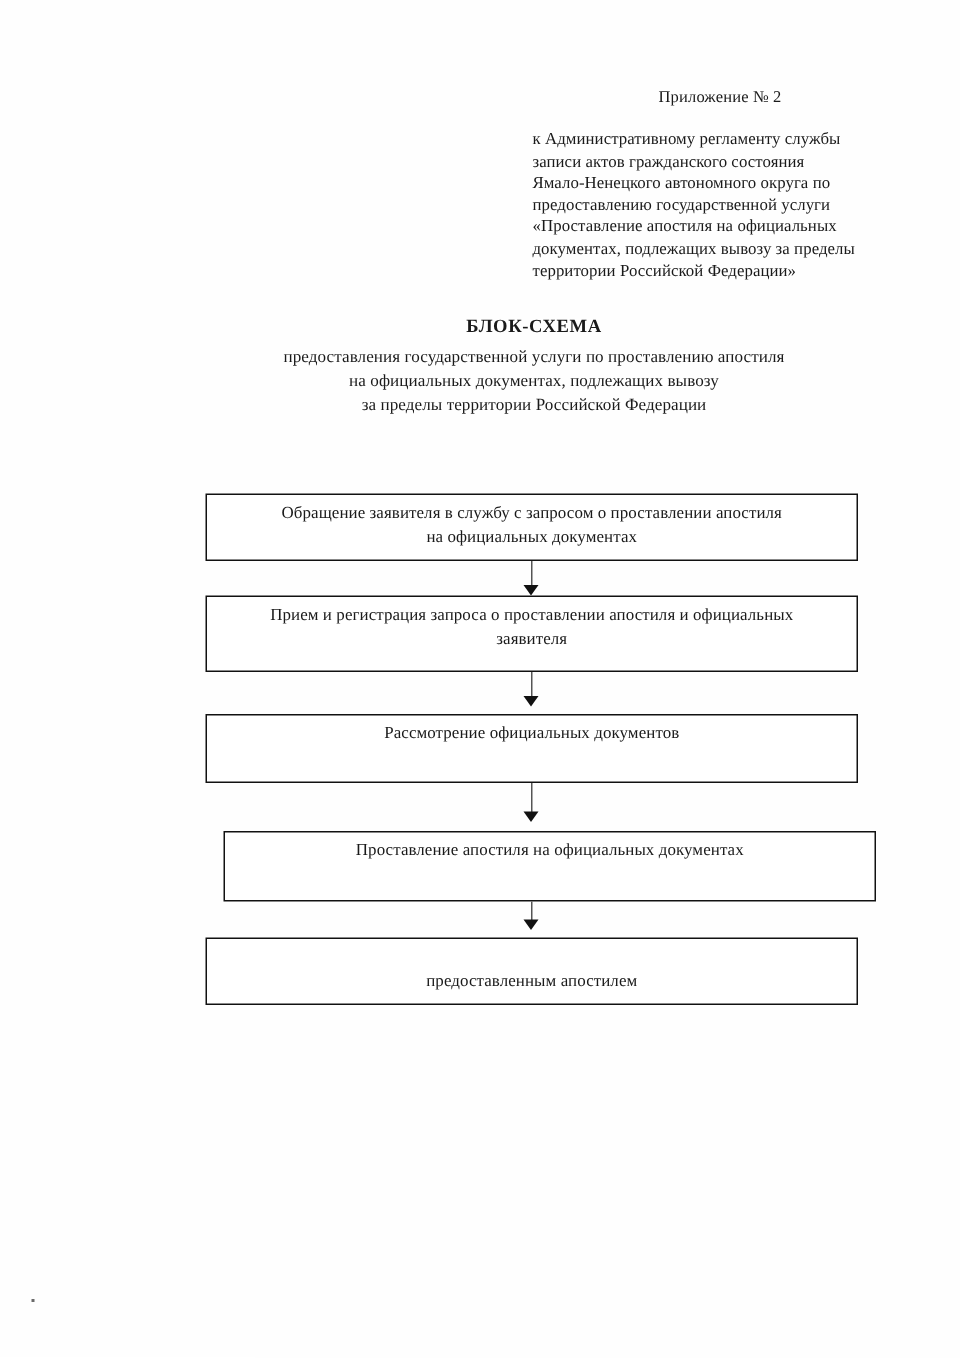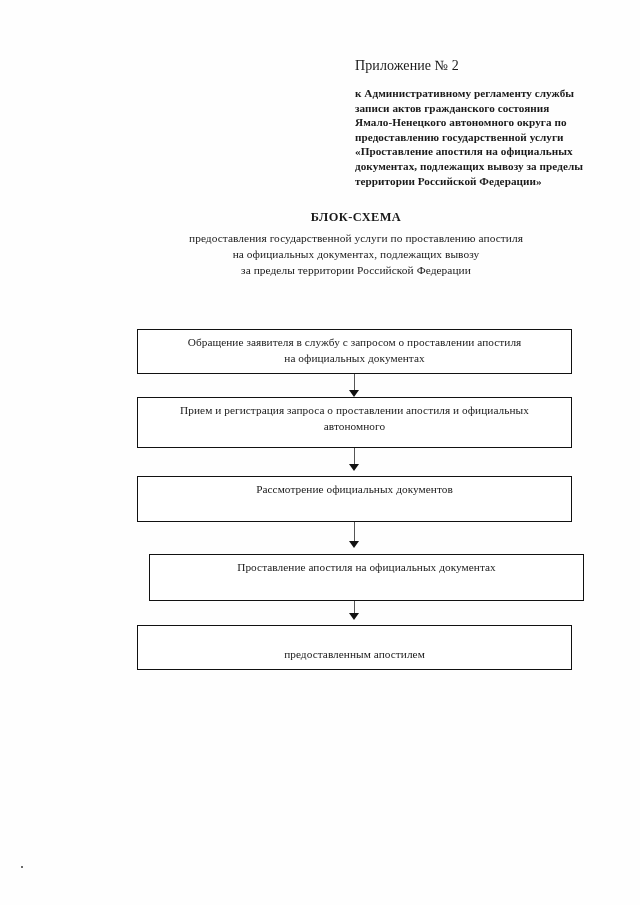--- a/index.html
+++ b/index.html
@@ -24,33 +24,33 @@
   }
 
   
   .ref-block {
     position: absolute;
     left: 355px;
     top: 58px;
     width: 250px;
   }
   .ref-title {
-    font-size: 14px;
+    font-size: 11px;
     line-height: 15px;
     letter-spacing: 0.1px;
+    text-align: center;
   }
   .ref-body {
     margin-top: 13px;
     font-size: 11.2px;
     line-height: 14.6px;
     letter-spacing: 0.05px;
   }
   .ref-body div {
     white-space: nowrap;
-    font-weight: bold;
   }
 
   
   .doc-title-block {
     position: absolute;
     left: 0;
     top: 209px;
     width: 712px;
     text-align: center;
   }
@@ -162,21 +162,21 @@
         <span>на официальных документах</span>
       </div>
     </div>
 
     <div class="connector" style="top:374px; height:21px;"></div>
     <div class="arrow-head" style="top:390px;"></div>
 
     <div class="flow-box" style="top:397px; height:51px;">
       <div class="flow-box-text">
         <span>Прием и регистрация запроса о проставлении апостиля и официальных</span><br>
-        <span>автономного</span>
+        <span>заявителя</span>
       </div>
     </div>
 
     <div class="connector" style="top:448px; height:21px;"></div>
     <div class="arrow-head" style="top:464px;"></div>
 
     <div class="flow-box" style="top:476px; height:46px;padding-left:46px;">
       <div class="flow-box-text">
         <span>Рассмотрение официальных документов</span>
       </div>

